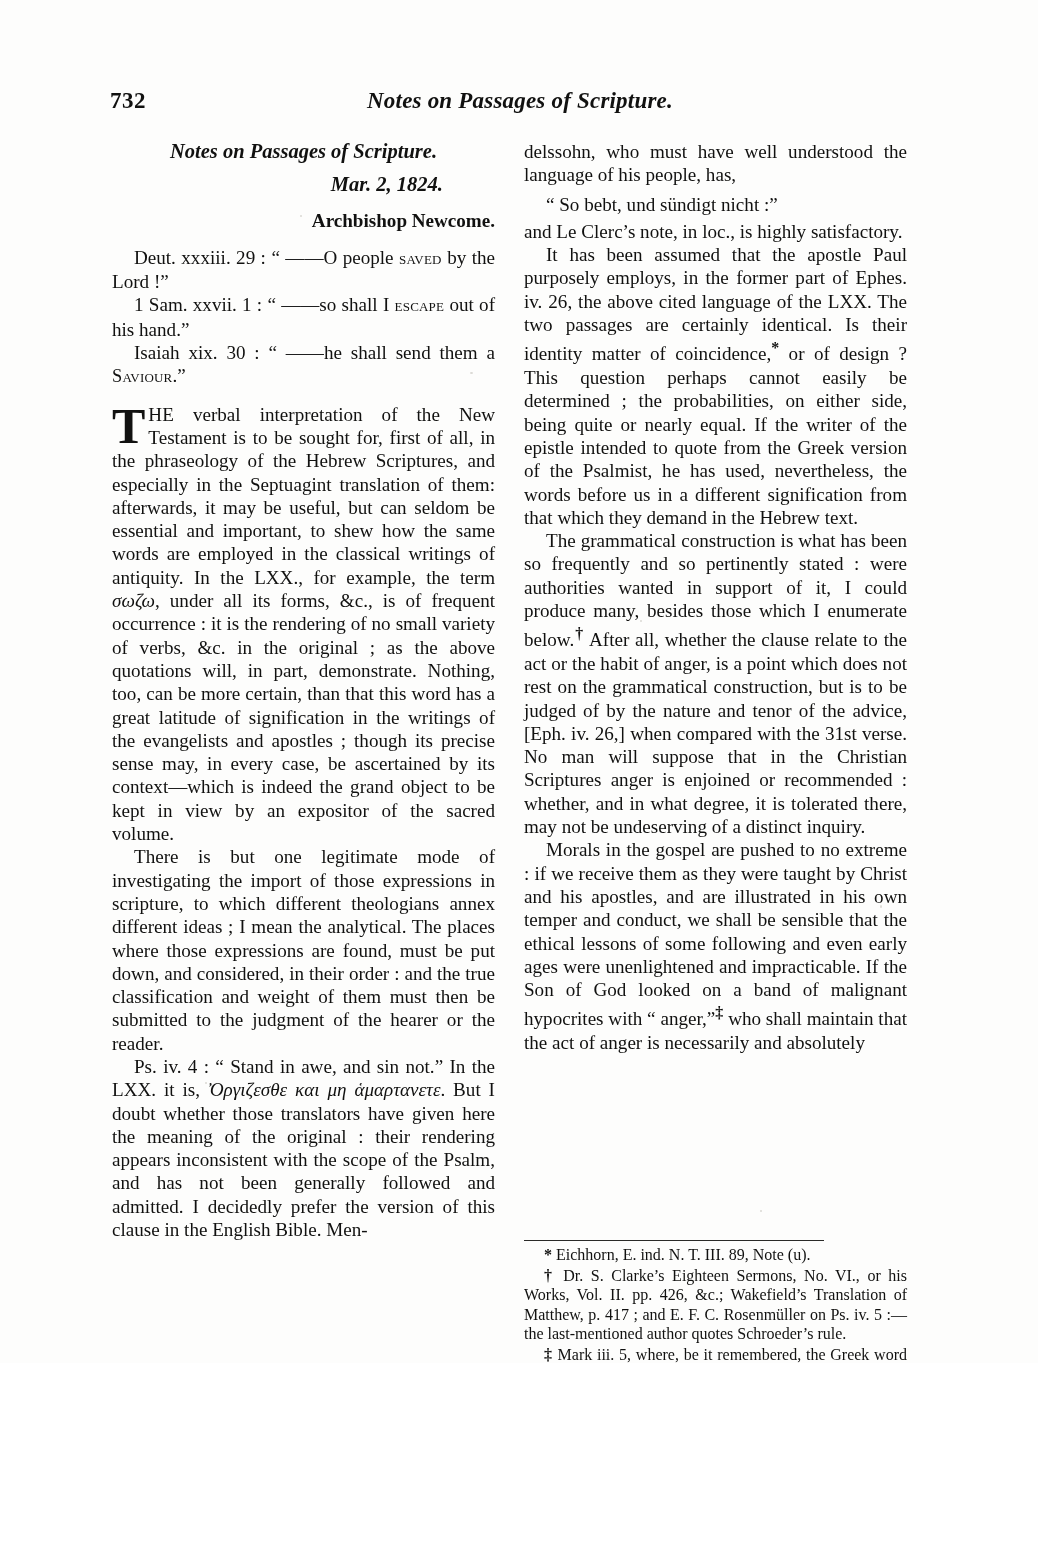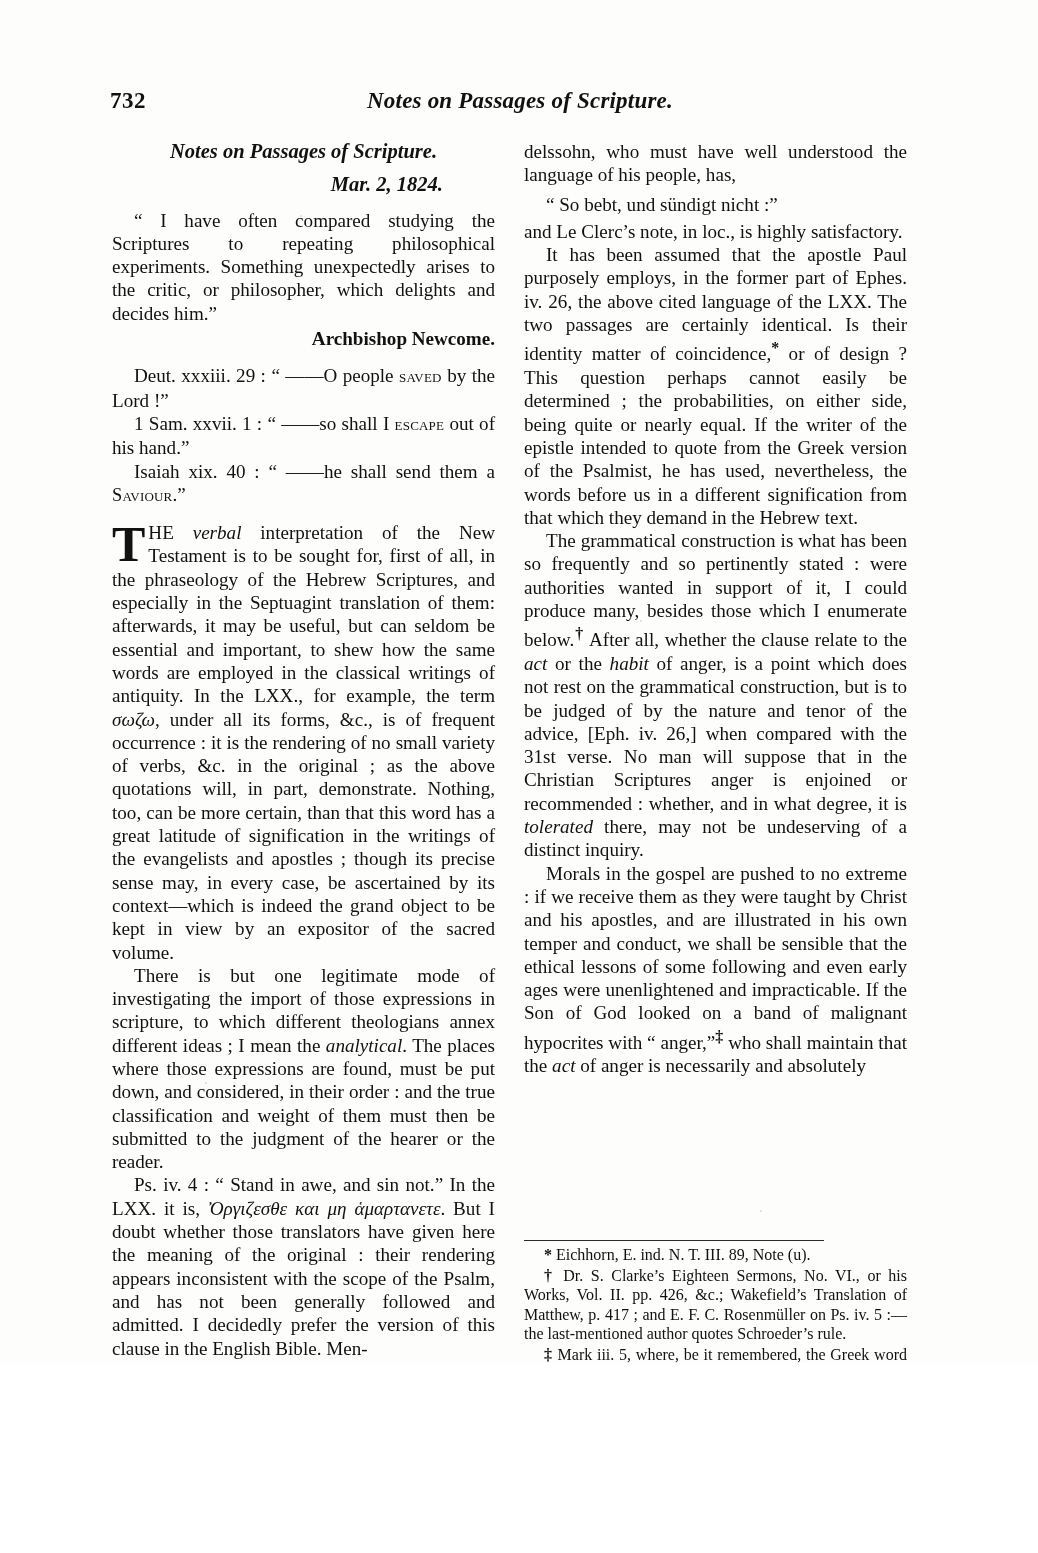--- a/index.html
+++ b/index.html
@@ -84,21 +84,21 @@
   }
   .attrib {
     text-align: right;
     font-weight: 600;
     margin-top: 1px;
     margin-bottom: 14px;
   }
   .cites { margin-bottom: 14px; }
   .cites p { text-indent: 22px; margin-bottom: 0; }
   .sc { font-variant: small-caps; font-size: 0.96em; letter-spacing: 0.2px; }
-  .it { font-style: italic; }
+  .it { }
   .gr { font-style: italic; font-family: "Liberation Serif", "DejaVu Serif", serif; }
 
   
   .dropcap-para {
     text-indent: 0;
     margin-top: 12px;
   }
   .dropcap {
     float: left;
     font-size: 50px;
@@ -146,34 +146,33 @@
   <div class="runhead">
     <span class="folio">732</span>
     <span class="runhead-title">Notes on Passages of Scripture.</span>
   </div>
 
   <div class="col col-left">
 
     <div class="sec-title">Notes on Passages of Scripture.</div>
     <div class="sec-date">Mar. 2, 1824.</div>
 
-    <p class="blockquote-open">“ I have often compared studying the Scriptures to repeating philosophical experiments. Something unexpectedly arises to the critic, or philosopher, which delights and decides him.”</p>
     <p class="attrib">Archbishop Newcome.</p>
 
     <div class="cites">
       <p>
         <span>Deut. xxxiii. 29 :</span>
         <span>“ ——O people </span><span class="sc">saved</span><span> by the Lord !”</span>
       </p>
       <p>
         <span>1 Sam. xxvii. 1 :</span>
         <span>“ ——so shall I </span><span class="sc">escape</span><span> out of his hand.”</span>
       </p>
       <p>
-        <span>Isaiah xix. 40 :</span>
+        <span>Isaiah xix. 30 :</span>
         <span>“ ——he shall send them a </span><span class="sc">Saviour</span><span>.”</span>
       </p>
     </div>
 
     <p class="dropcap-para">
       <span class="dropcap">T</span><span>HE </span><span class="it">verbal</span><span> interpretation of the New Testament is to be sought for, first of all, in the phraseology of the Hebrew Scriptures, and especially in the Septuagint translation of them: afterwards, it may be useful, but can seldom be essential and important, to shew how the same words are employed in the classical writings of antiquity.   In the LXX., for example, the term </span><span class="gr">σωζω</span><span>, under all its forms, &amp;c., is of frequent occurrence : it is the rendering of no small variety of verbs, &amp;c. in the original ; as the above quotations will, in part, demonstrate. Nothing, too, can be more certain, than that this word has a great latitude of signification in the writings of the evangelists and apostles ; though its precise sense may, in every case, be ascertained by its context—which is indeed the grand object to be kept in view by an expositor of the sacred volume.</span>
     </p>
 
     <p class="indent">
       <span>There is but one legitimate mode of investigating the import of those expressions in scripture, to which different theologians annex different ideas ; I mean the </span><span class="it">analytical</span><span>.   The places where those expressions are found, must be put down, and considered, in their order : and the true classification and weight of them must then be submitted to the judgment of the hearer or the reader.</span>

